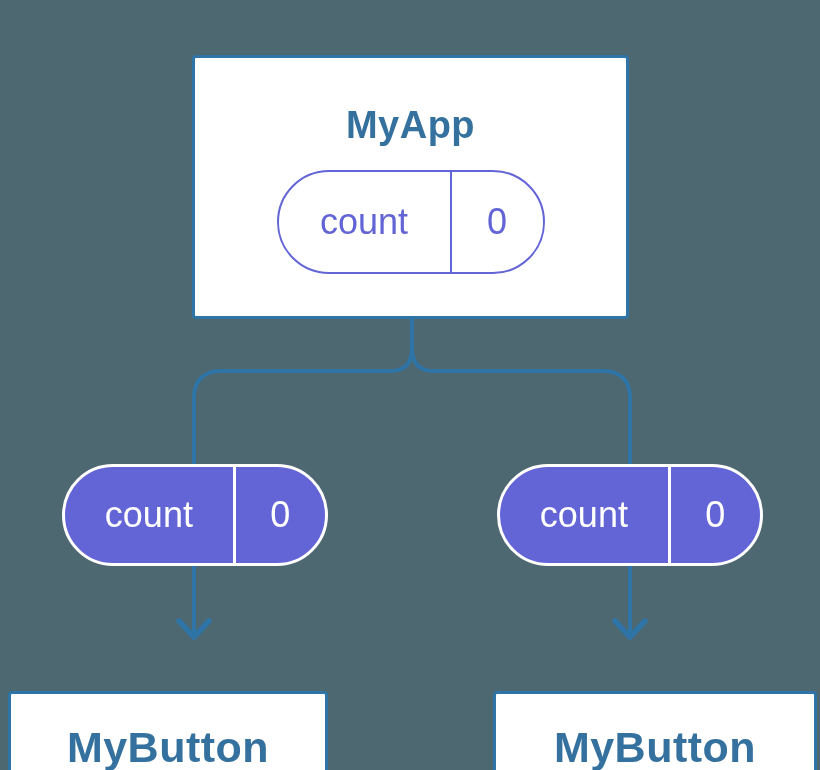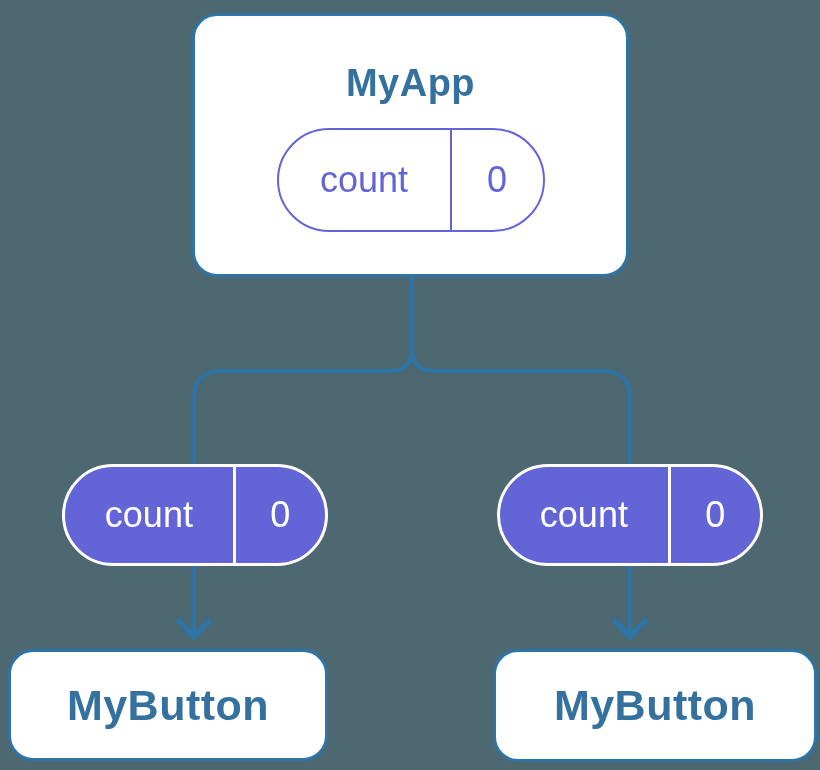--- a/index.html
+++ b/index.html
@@ -37,22 +37,23 @@
     stroke: var(--line);
     stroke-width: 5.5;
     fill: none;
     stroke-linecap: round;
     stroke-linejoin: round;
   }
   .card {
     position: absolute;
     background: var(--card);
     border: 3px solid var(--line);
-    border-radius: 25px;
+    border-radius: 4px;
     z-index: 1;
+    margin-top: 42px;
   }
   .root-card {
     left: 192px; top: 13px;
     width: 437px; height: 264px;
   }
   .component-title {
     position: absolute;
     top: 46px; left: 0;
     width: 100%;
     text-align: center;

